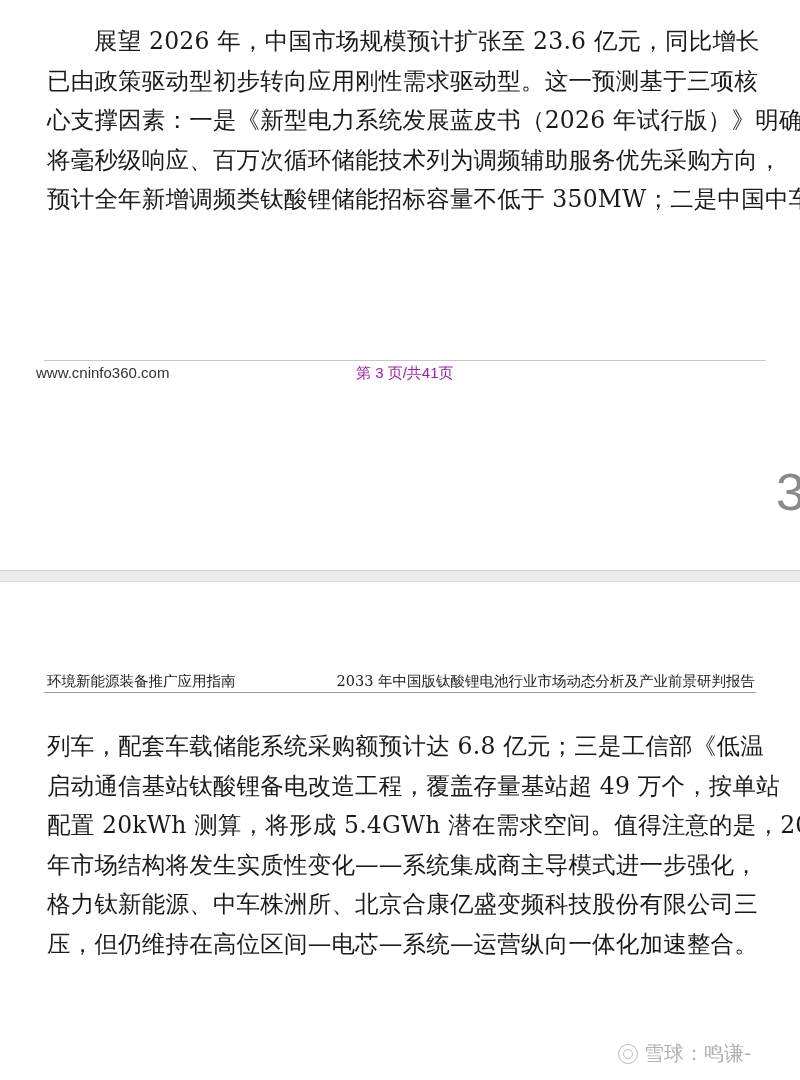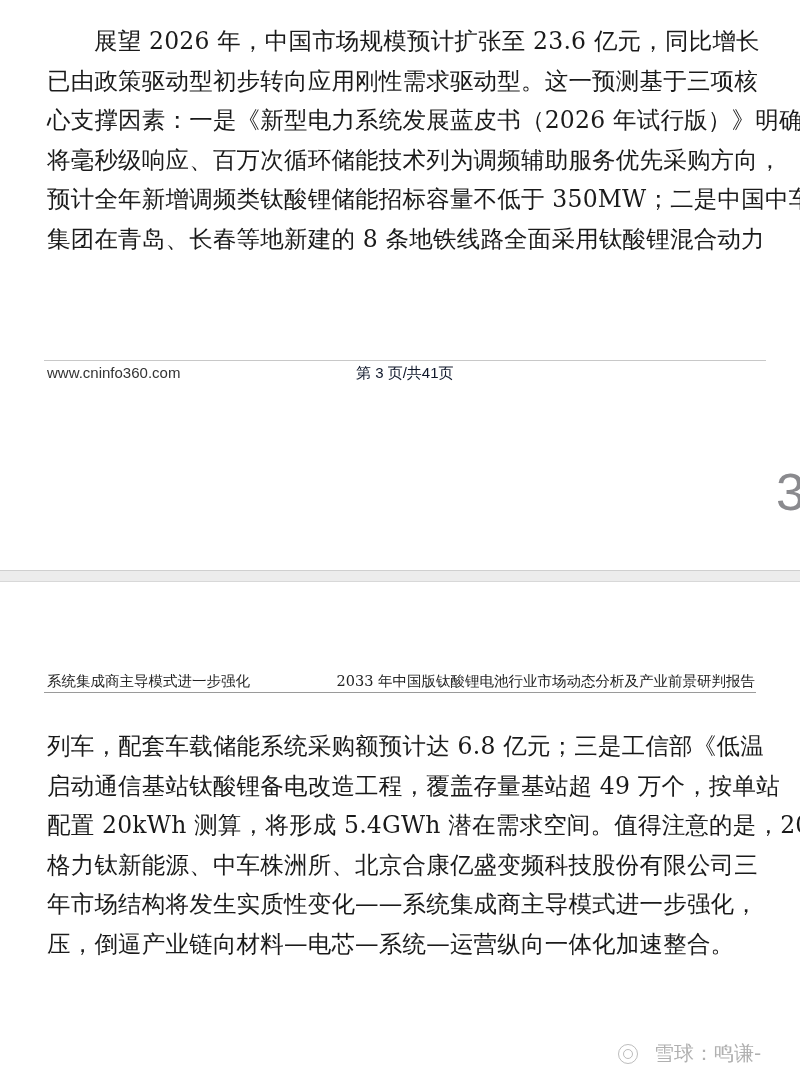--- a/index.html
+++ b/index.html
@@ -58,33 +58,33 @@
   .footer-rule {
     position: absolute;
     left: 44px;
     width: 722px;
     top: 360px;
     height: 0;
     border-top: 1.5px solid #c8c8c8;
   }
   .footer-site {
     position: absolute;
-    left: 47px;
+    left: 36px;
     top: 364px;
     font-family: "Liberation Sans", "DejaVu Sans", sans-serif;
     font-size: 15px;
     color: #333;
   }
   .footer-pages {
     position: absolute;
     left: 356px;
     top: 364px;
     font-family: "Liberation Sans", "DejaVu Sans", sans-serif;
     font-size: 15px;
-    color: #0f172a;
+    color: #a21caf;
   }
   .page-number-big {
     position: absolute;
     left: 776px;
     top: 466px;
     font-family: "Liberation Sans", "DejaVu Sans", sans-serif;
     font-size: 52px;
     color: #8a8a8e;
     line-height: 1;
   }
@@ -128,21 +128,21 @@
   .watermark {
     position: absolute;
     left: 618px;
     top: 1040px;
     font-family: "DejaVu Sans", "Liberation Sans", sans-serif;
     font-size: 20px;
     color: rgba(150,150,150,0.75);
     white-space: nowrap;
     display: flex;
     align-items: center;
-    gap: 16px;
+    gap: 6px;
   }
   .watermark .wm-icon {
     display: inline-block;
     width: 18px;
     height: 18px;
     border: 1.5px solid rgba(160,160,160,0.7);
     border-radius: 50%;
     position: relative;
   }
   .watermark .wm-icon::after {
@@ -159,47 +159,46 @@
 </head>
 <body>
 
 <div class="page" id="page-top">
   <div class="body-text" id="p1-text">
     <span class="line indent">展望 2026 年，中国市场规模预计扩张至 23.6 亿元，同比增长</span>
     <span class="line">已由政策驱动型初步转向应用刚性需求驱动型。这一预测基于三项核</span>
     <span class="line">心支撑因素：一是《新型电力系统发展蓝皮书（2026 年试行版）》明确</span>
     <span class="line">将毫秒级响应、百万次循环储能技术列为调频辅助服务优先采购方向，</span>
     <span class="line">预计全年新增调频类钛酸锂储能招标容量不低于 350MW；二是中国中车</span>
-    <span class="line">集团在青岛、长春等地新建的 8 条地铁线路全面采用钛酸锂混合动力</span>
   </div>
 
   <div class="footer-rule"></div>
   <div class="footer-site">www.cninfo360.com</div>
   <div class="footer-pages">第 3 页/共41页</div>
 
   <div class="page-number-big">3</div>
 </div>
 
 <div class="separator">
   <div class="bar"></div>
 </div>
 
 <div class="page" id="page-bottom">
   <div class="header-text">
-    <span>系统集成商主导模式进一步强化</span>
+    <span>环境新能源装备推广应用指南</span>
     <span>2033 年中国版钛酸锂电池行业市场动态分析及产业前景研判报告</span>
   </div>
   <div class="header-rule"></div>
 
   <div class="body-text" id="p2-text">
     <span class="line">列车，配套车载储能系统采购额预计达 6.8 亿元；三是工信部《低温</span>
     <span class="line">启动通信基站钛酸锂备电改造工程，覆盖存量基站超 49 万个，按单站</span>
     <span class="line">配置 20kWh 测算，将形成 5.4GWh 潜在需求空间。值得注意的是，2026</span>
+    <span class="line">年市场结构将发生实质性变化——系统集成商主导模式进一步强化，</span>
     <span class="line">格力钛新能源、中车株洲所、北京合康亿盛变频科技股份有限公司三</span>
-    <span class="line">年市场结构将发生实质性变化——系统集成商主导模式进一步强化，</span>
-    <span class="line last">压，倒逼产业链向材料—电芯—系统—运营纵向一体化加速整合。</span>
+    <span class="line last">压，但仍维持在高位区间—电芯—系统—运营纵向一体化加速整合。</span>
   </div>
 </div>
 
 <div class="watermark">
   <span class="wm-icon"></span>
   <span>雪球：鸣谦-</span>
 </div>
 
 </body></html>

